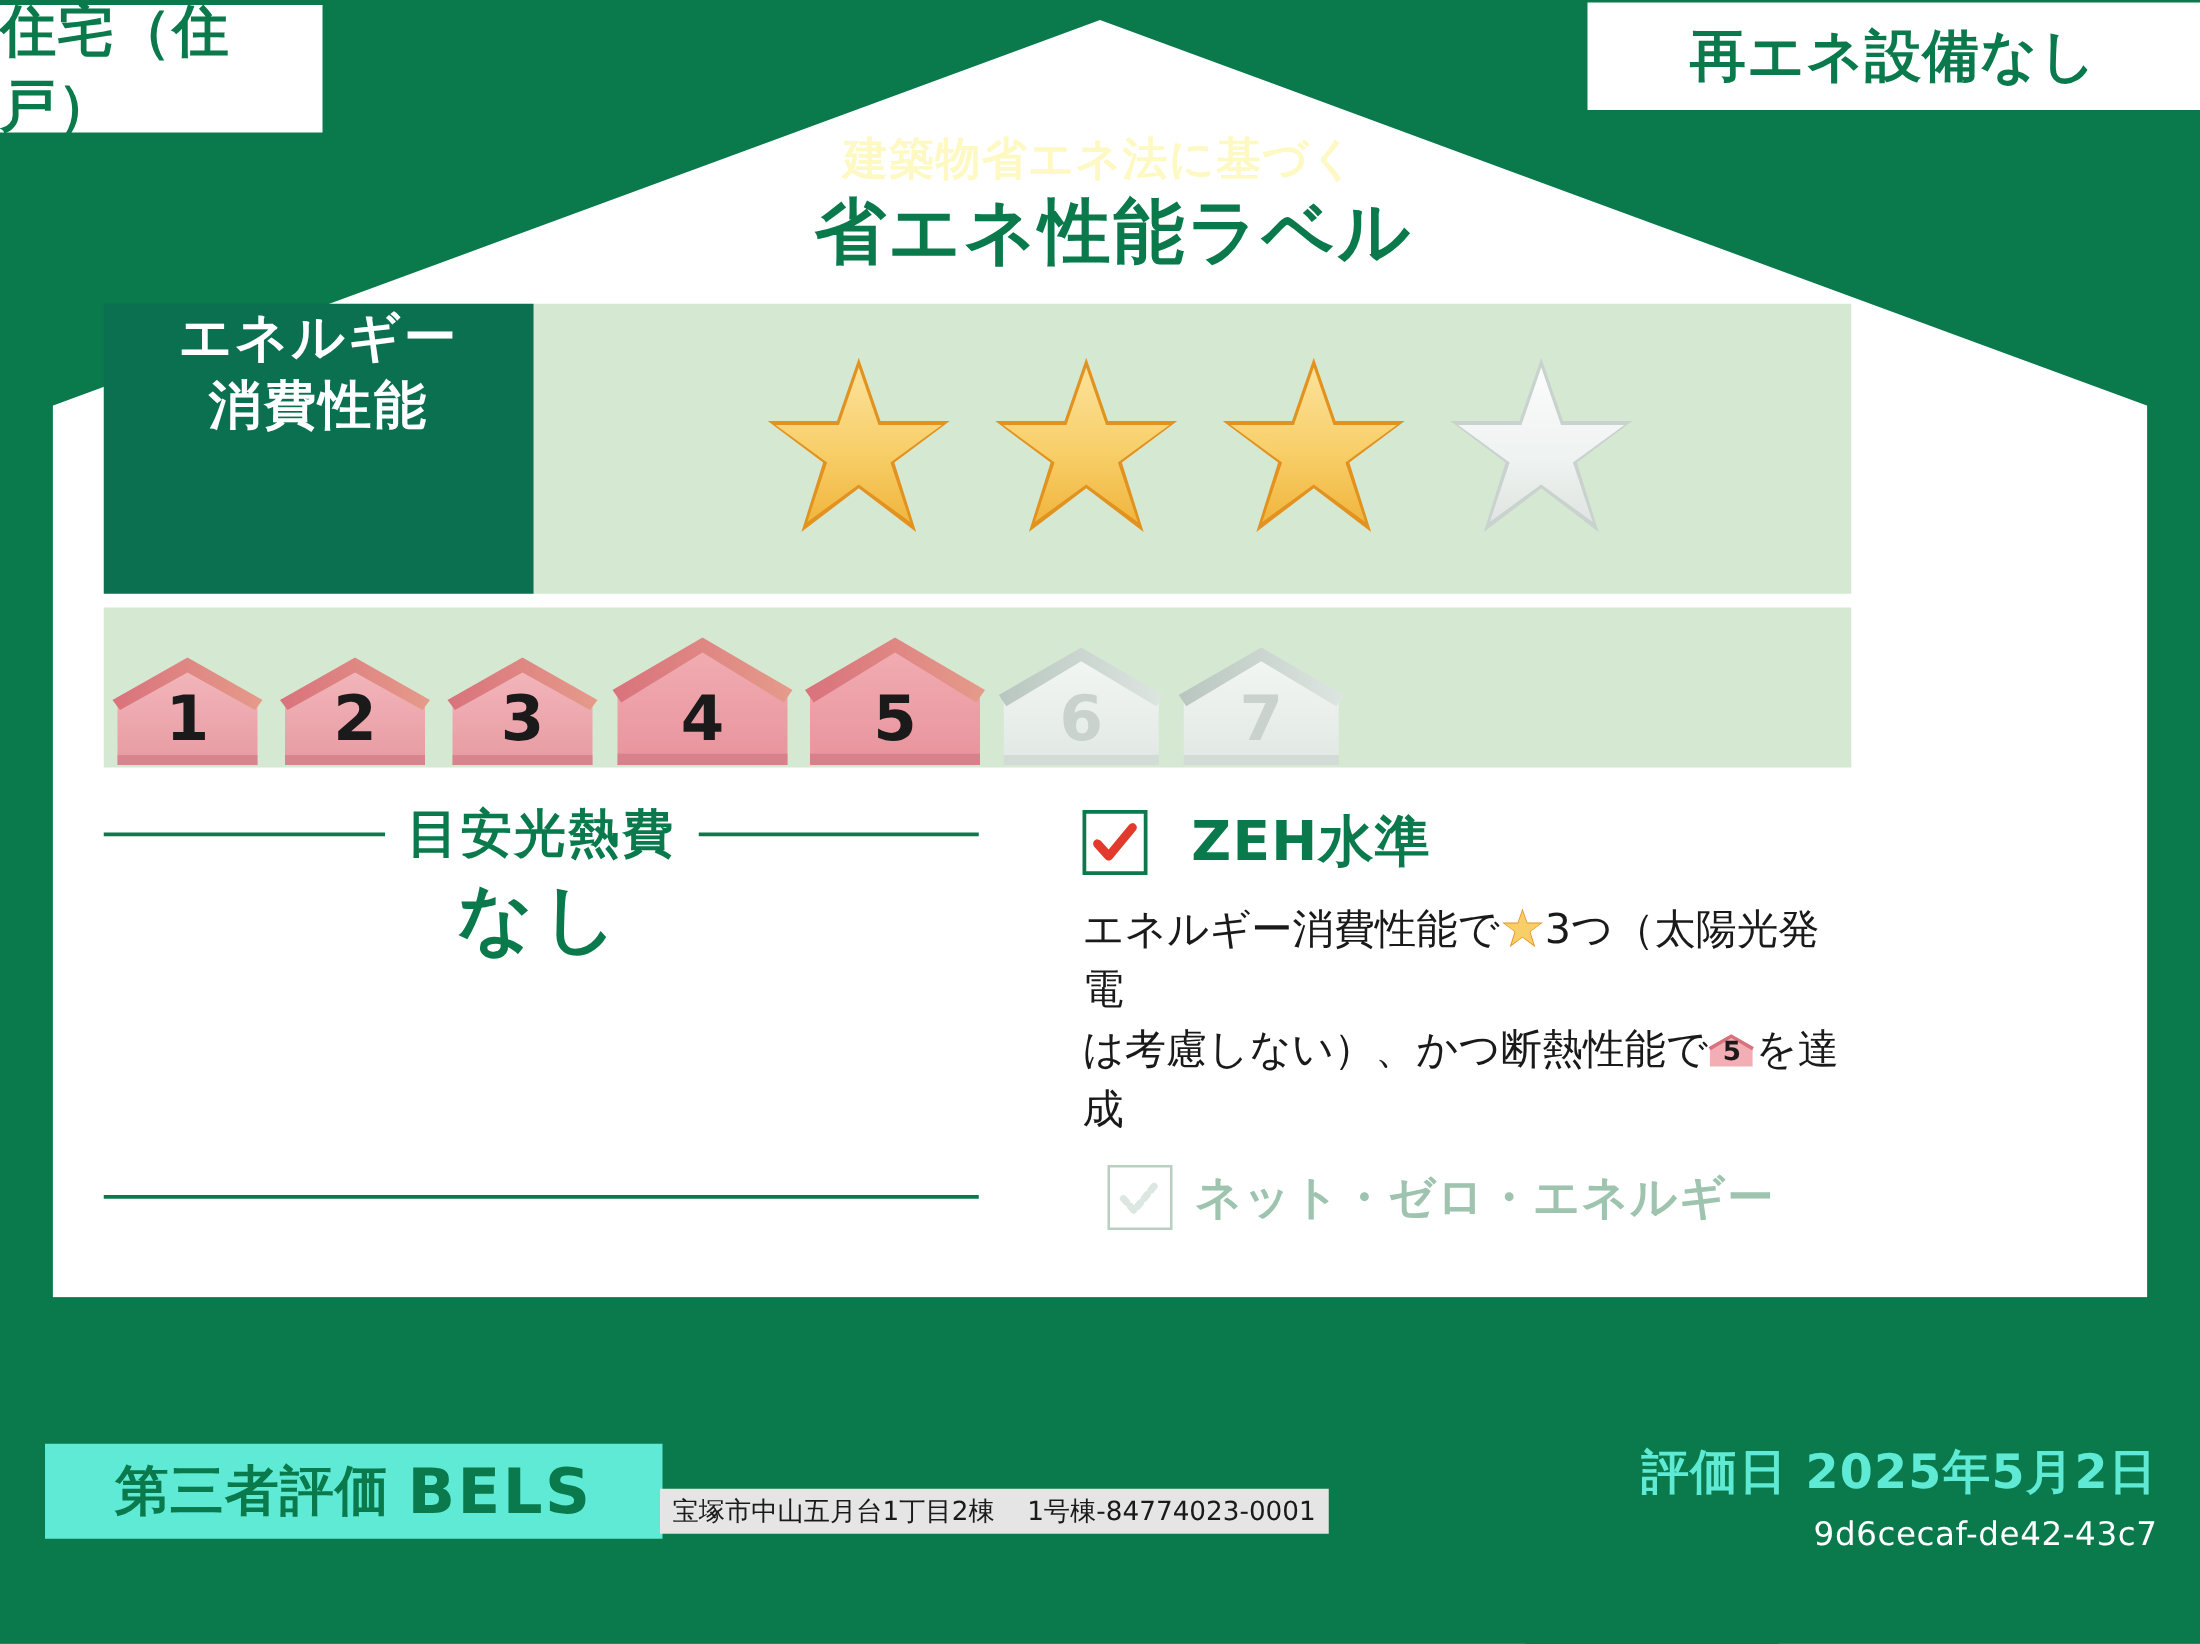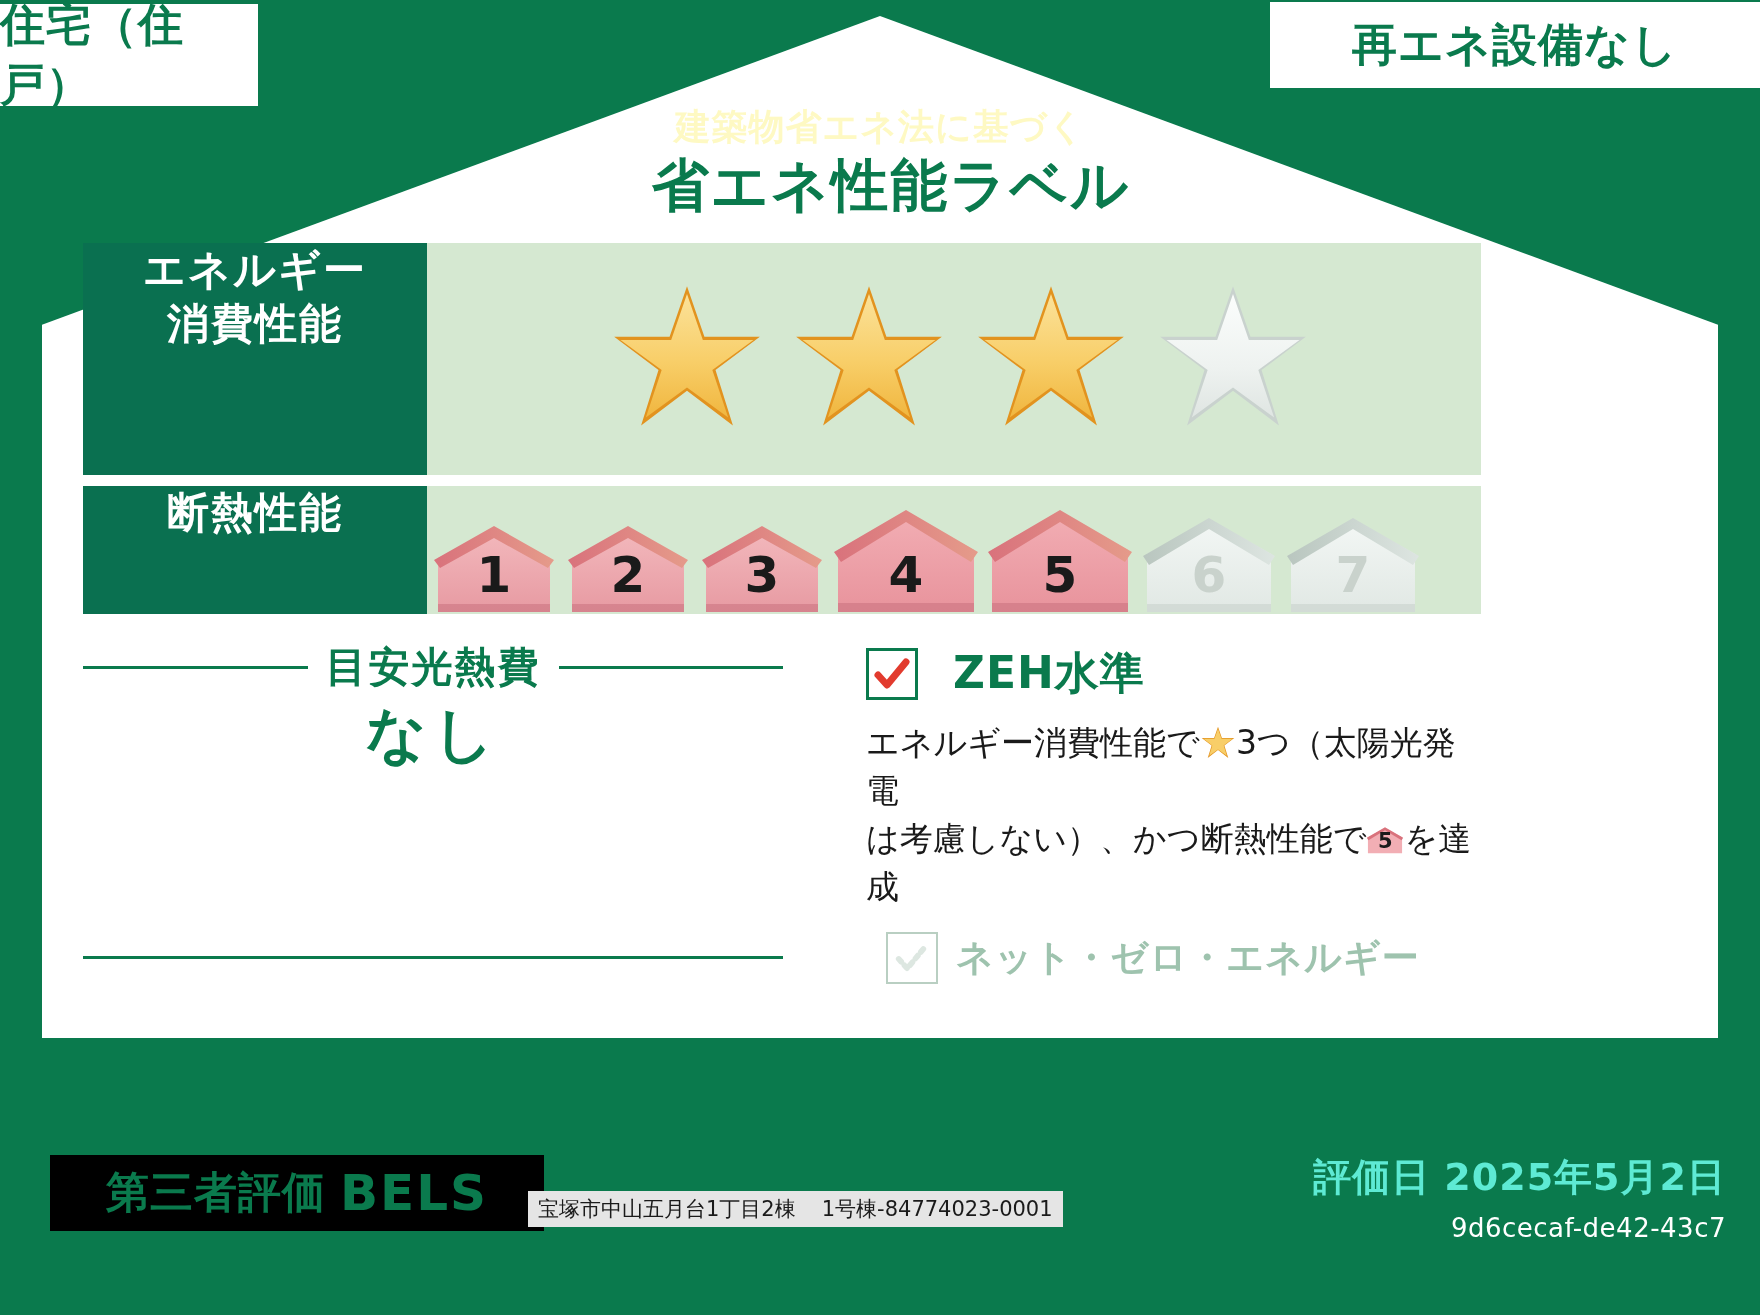--- a/index.html
+++ b/index.html
@@ -165,23 +165,23 @@
     width: 52px; height: 52px;
     border: 2px solid #b9cfc2;
     background: #fff;
     display:flex; align-items:center; justify-content:center;
   }
   .nze-box svg { width: 38px; height: 38px; }
   .nze-title { font-size: 37px; font-weight: 700; color: #9ec3ae; letter-spacing: 1px; }
   
   .footer { position: absolute; left: 0; bottom: 0; width: 100%; height: 277px; }
   .bels-badge {
-    position: absolute; left: 50px; bottom: 84px;
+    position: absolute; left: 36px; bottom: 84px;
     width: 494px; height: 76px;
-    background: #000000;
+    background: #5eead4;
     display: flex; align-items: center; justify-content: center;
     gap: 14px;
   }
   .bels-jp { font-size: 43px; font-weight: 700; color: #0a7a4d; letter-spacing: 1px; }
   .bels-en { font-size: 50px; font-weight: 800; color: #0a7a4d; letter-spacing: 2px; }
   .addr-chip {
     position: absolute; left: 528px; bottom: 88px;
     background: #e5e5e5; color: #1a1a1a;
     font-size: 21px; padding: 4px 10px; white-space: nowrap;
   }
@@ -253,23 +253,20 @@
             </defs>
             <polygon points="50,2 61,34 96,34 68,55 79,90 50,68 21,90 32,55 4,34 39,34" fill="#c9d2ce"></polygon>
             <polygon points="50,7 60,36 92,36 66,55 76,85 50,66 24,85 34,55 8,36 40,36" fill="url(#gray1)"></polygon>
           </svg>
         </div>
       </div>
     </div>
   </div>
 
   <div class="perf-row insul">
-    <div class="perf-key">
-      <span>断熱性能</span>
-    </div>
     <div class="perf-val">
       <div class="houses">
 
         <div class="ins-house">
           <svg width="128" height="88" viewBox="0 0 128 88">
             <defs>
               <linearGradient id="pk" x1="0" y1="0" x2="0" y2="1">
                 <stop offset="0%" stop-color="#f3b9bd"></stop>
                   <stop offset="100%" stop-color="#e79aa2"></stop>
               </linearGradient>

